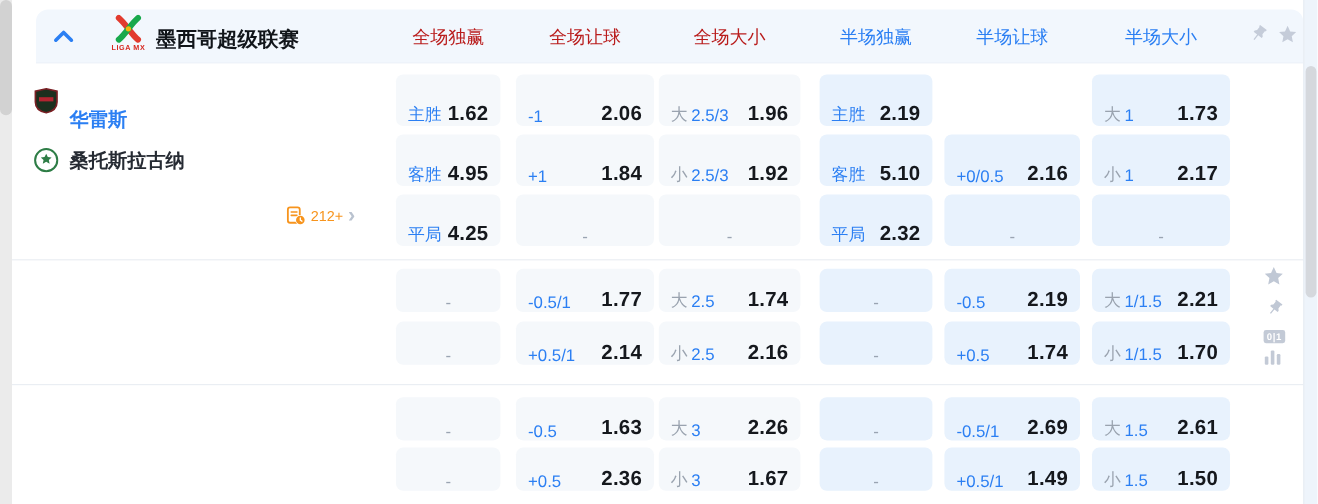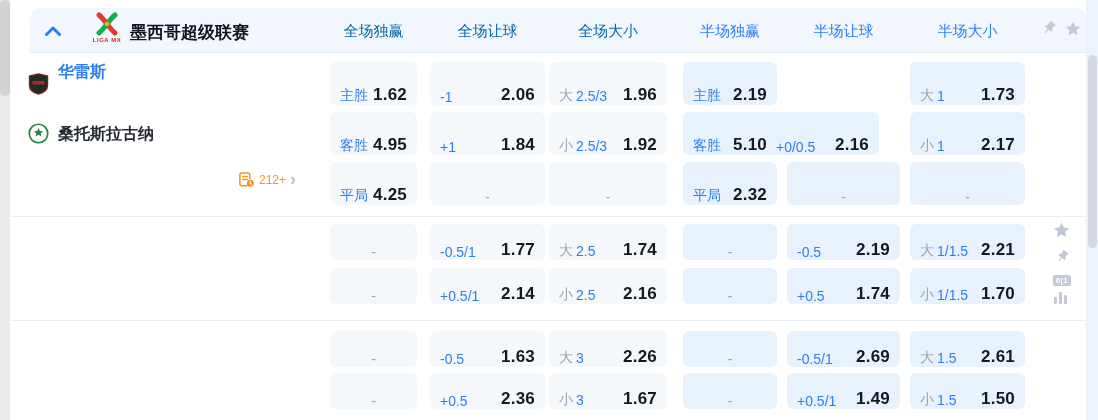--- a/index.html
+++ b/index.html
@@ -18,21 +18,21 @@
     border-radius:10px 10px 0 0;border-bottom:1px solid #e4ebf4;box-sizing:border-box;}
   .collapse-btn{position:absolute;left:14px;top:15px;width:18px;height:14px;cursor:pointer;}
   .logo-wrap{position:absolute;left:60px;top:4px;width:34px;height:38px;text-align:center;}
   .logo-text{font-size:6px;font-weight:700;color:#d6271f;letter-spacing:.5px;margin-top:-3px;}
   .league-title{position:absolute;left:102px;top:13px;font-size:17px;font-weight:700;color:#11151a;white-space:nowrap;}
   .hdr-icon{position:absolute;top:14px;width:18px;height:18px;}
   .rot{transform:rotate(38deg);}
   
   #col-headers{position:absolute;left:0;top:22px;width:1098px;height:20px;}
   .col-header{position:absolute;top:0;transform:translateX(-50%);font-size:15px;white-space:nowrap;}
-  .col-header.full{color:#0369a1;}
+  .col-header.full{color:#b91c1c;}
   .col-header.half{color:#2b7ff3;}
   
   #odds-grid{position:absolute;left:0;top:0;width:1098px;height:420px;}
   .cell{position:absolute;display:flex;align-items:flex-end;justify-content:space-between;
     padding:0 10px;border-radius:6px;box-sizing:border-box;font-size:14px;cursor:pointer;}
   .cell.full{background:#f5f8fb;}
   .cell.half{background:#e8f2fd;}
   .cell .lab{display:flex;align-items:center;gap:3px;white-space:nowrap;}
   .cell .prefix{font-style:normal;color:#9aa3af;}
   .cell .line{font-weight:400;color:#2b7ff3;}
@@ -99,21 +99,21 @@
       <path d="M12 2l2.9 6.2 6.6.8-4.9 4.6 1.3 6.6-5.9-3.3-5.9 3.3 1.3-6.6L2.5 9l6.6-.8z" fill="#c5ccd9"></path>
     </svg>
 </div>
 
 <div class="crest" style="top:73px;">
   <svg width="21" height="22" viewBox="0 0 20 22">
     <path d="M10 1 L19 3 V12 C19 17 15 20 10 21 C5 20 1 17 1 12 V3 Z" fill="#1c2f1e" stroke="#7a1f24" stroke-width="1.4"></path>
     <rect x="4" y="8" width="12" height="3.5" fill="#b32430"></rect>
   </svg>
 </div>
-<div class="team-name home" style="top:62px;">华雷斯</div>
+<div class="team-name home" style="top:90px;">华雷斯</div>
 
 <div class="crest" style="top:123px;">
   <svg width="21" height="21" viewBox="0 0 20 20">
     <circle cx="10" cy="10" r="8.8" fill="#fff" stroke="#2e7d46" stroke-width="1.6"></circle>
     <path d="M10 4.8 l1.3 2.7 3 .3-2.2 2 .6 3-2.7-1.5-2.7 1.5.6-3-2.2-2 3-.3z" fill="#2e7d46"></path>
   </svg>
 </div>
 <div class="team-name away" style="top:124px;text-align:center;">桑托斯拉古纳</div>
 
 <div class="date-block">
@@ -185,21 +185,21 @@
         <b class="line">2.5/3</b>
       </span>
       <span class="val">1.92</span>
     </div>
     <div class="cell half" style="left: 683px; top: 112px; width: 94px; height: 43px;">
       <span class="lab">
         <b class="line">客胜</b>
       </span>
       <span class="val">5.10</span>
     </div>
-    <div class="cell half" style="left: 766px; top: 112px; width: 113px; height: 43px;">
+    <div class="cell half" style="left: 787px; top: 112px; width: 113px; height: 43px;">
       <span class="lab">
         <b class="line">+0/0.5</b>
       </span>
       <span class="val">2.16</span>
     </div>
     <div class="cell half" style="left: 910px; top: 112px; width: 115px; height: 43px;">
       <span class="lab">
         <i class="prefix">小</i>
         <b class="line">1</b>
       </span>

